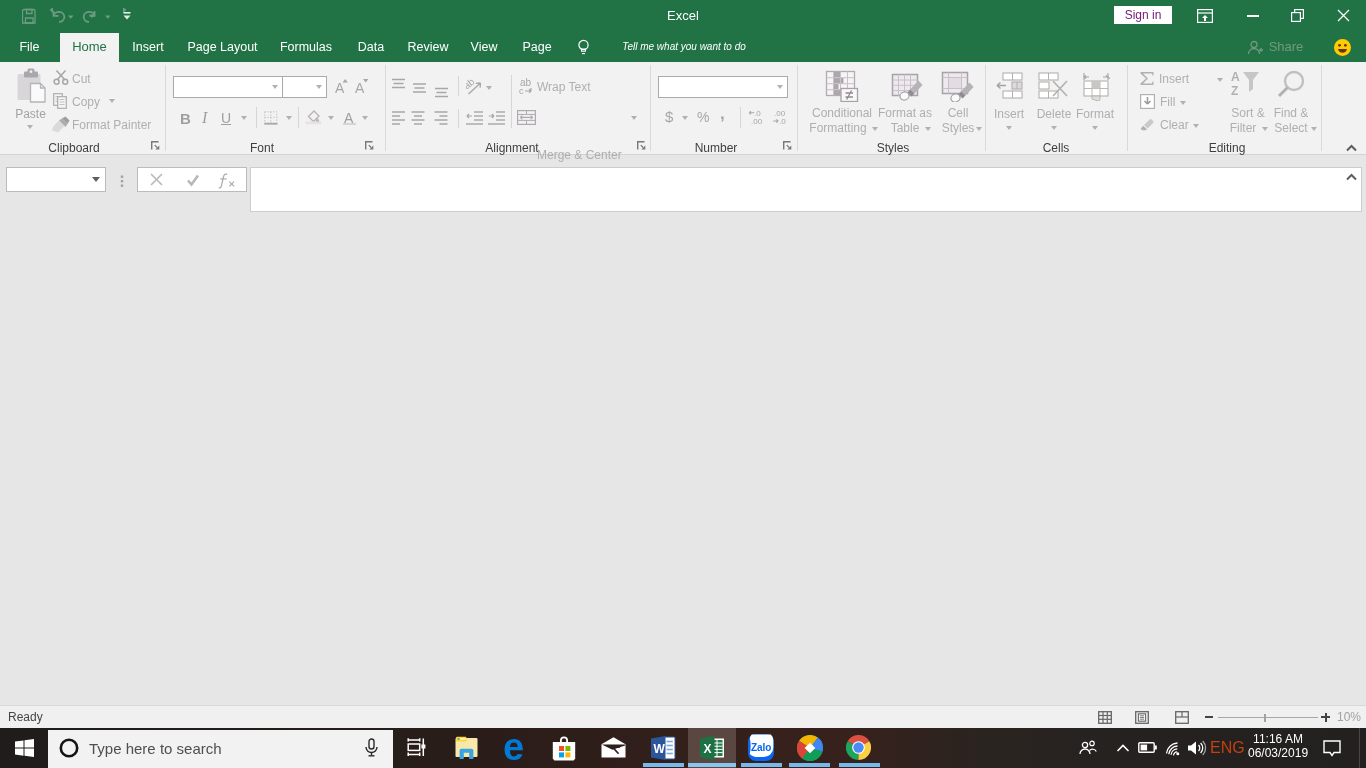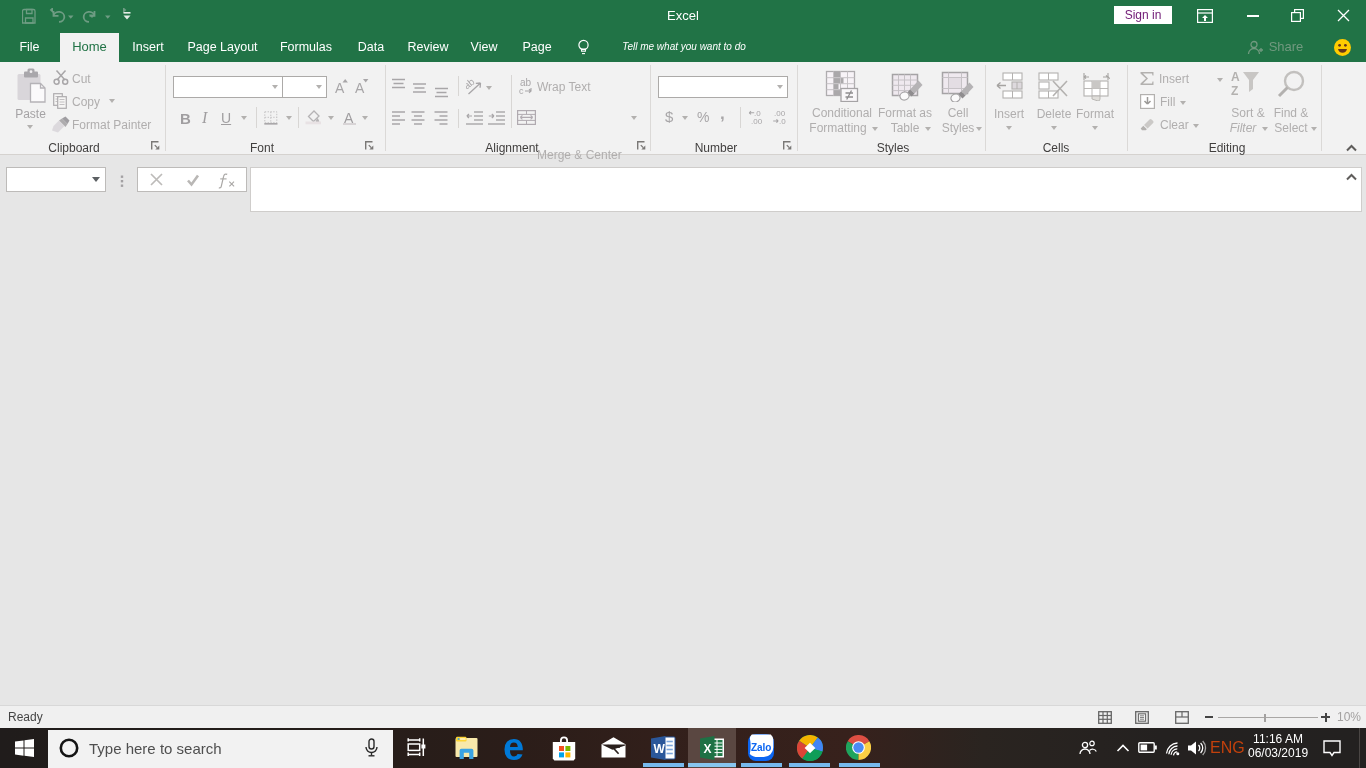--- a/index.html
+++ b/index.html
@@ -409,21 +409,21 @@
 <div class="caret" style="left:1193px;top:124px;"></div>
 <svg class="abs" style="left:1230px;top:70px" width="36" height="31" viewBox="0 0 36 31">
   <g fill="#b3b1af" font-size="12" font-weight="bold" font-family="Liberation Sans">
     <text x="1" y="11">A</text>
       <text x="1" y="25">Z</text>
   </g>
   <path d="M13 2 h16 l-6 8 v9 l-4 3 v-12 z" fill="#c8c6c4"></path>
   <path d="M31 14 v10 m0 0 l-2.5-2.5 m2.5 2.5 l2.5-2.5" stroke="#b3b1af" stroke-width="1.4" fill="none" opacity="0"></path>
 </svg>
 <div class="dtext" style="left:1227px;top:106px;width:42px;text-align:center;">Sort &amp;</div>
-<div class="dtext" style="left:1222px;top:121px;width:42px;text-align:center;font-style:italic;">Filter</div>
+<div class="dtext" style="left:1222px;top:121px;width:42px;text-align:center;">Filter</div>
 <div class="caret" style="left:1262px;top:127px;"></div>
 <svg class="abs" style="left:1277px;top:70px" width="30" height="31" viewBox="0 0 30 31">
   <circle cx="17" cy="11" r="9" fill="none" stroke="#c2c0be" stroke-width="2.4"></circle>
   <line x1="10.5" y1="17.5" x2="2" y2="26" stroke="#b3b1af" stroke-width="3"></line>
 </svg>
 <div class="dtext" style="left:1270px;top:106px;width:42px;text-align:center;">Find &amp;</div>
 <div class="dtext" style="left:1270px;top:121px;width:42px;text-align:center;">Select</div>
 <div class="caret" style="left:1311px;top:127px;"></div>
 
 <svg class="abs" style="left:151px;top:141px" width="9" height="9" viewBox="0 0 9 9">

